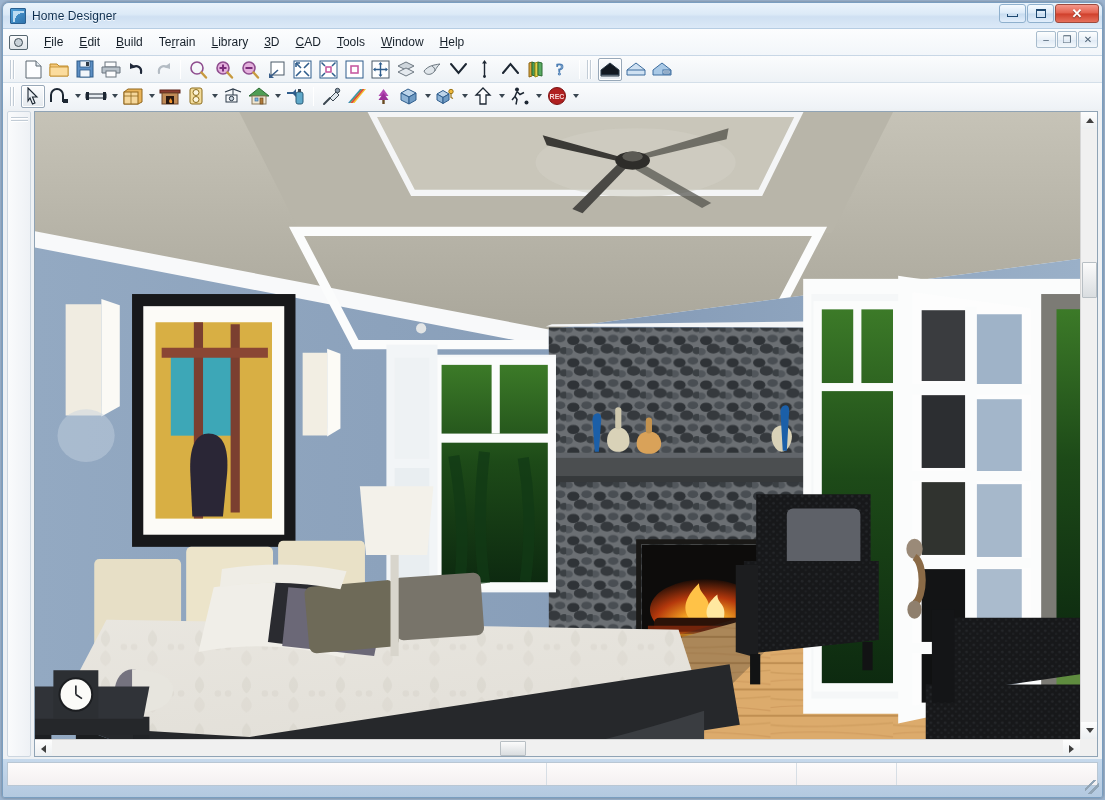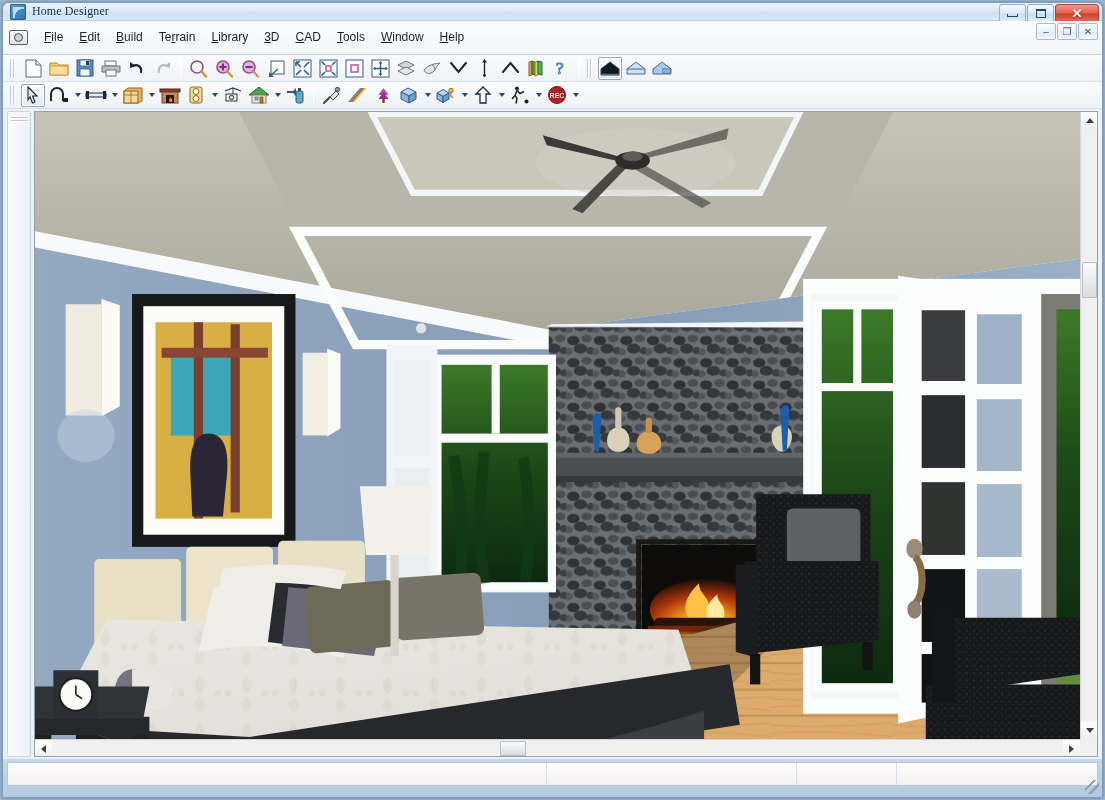--- a/index.html
+++ b/index.html
@@ -18,26 +18,25 @@
     border-radius: 7px 7px 3px 3px;
     background: linear-gradient(180deg,#d3e2f2 0%, #c2d6ec 40%, #b5cce6 100%);
     border: 1px solid #7a9ec0;
     box-shadow: 0 0 3px rgba(0,0,0,.35);
     overflow: hidden;
   }
 
   
   #title-bar {
     position: relative;
-    height: 18px;
+    height: 26px;
     background: linear-gradient(180deg,#eaf3fb 0%, #dceaf7 45%, #cfe0f2 55%, #dbe9f7 100%);
     border-bottom: 1px solid #b6cde3;
     display: flex; align-items: center;
     padding-left: 7px;
-    font-family: Liberation Serif, serif;
   }
   #title-icon {
     width: 16px; height: 16px; margin-right: 6px;
     background: linear-gradient(135deg,#4f9fd8 0%, #2f74ad 100%);
     border: 1px solid #2a5f8f;
     border-radius: 1px;
     position: relative; flex: none;
   }
   #title-icon::after {
     content:""; position:absolute; left:2px; top:2px;
@@ -69,21 +68,21 @@
   }
   .winbtn.close .gl { color:#fff; font-weight: bold; font-size: 13px;
     text-shadow: 0 1px 1px rgba(0,0,0,.45); }
   .minglyph { display:block; width:11px; height:3px; border:1px solid #1d4870;
     border-top:none; background:transparent; margin-bottom:-3px;}
   .maxglyph { display:block; width:10px; height:9px; border:1px solid #1d4870;
     border-top-width:2px; background:transparent;}
 
   
   #menu-bar {
-    height: 34px;
+    height: 27px;
     background: linear-gradient(180deg,#fcfdfe 0%, #f2f6fa 100%);
     border-bottom: 1px solid #c8d7e6;
     display:flex; align-items:center;
     padding-left: 6px;
     position: relative;
   }
   #menu-cam-icon {
     width: 19px; height: 15px;
     border: 1px solid #55656f;
     border-radius: 2px;

